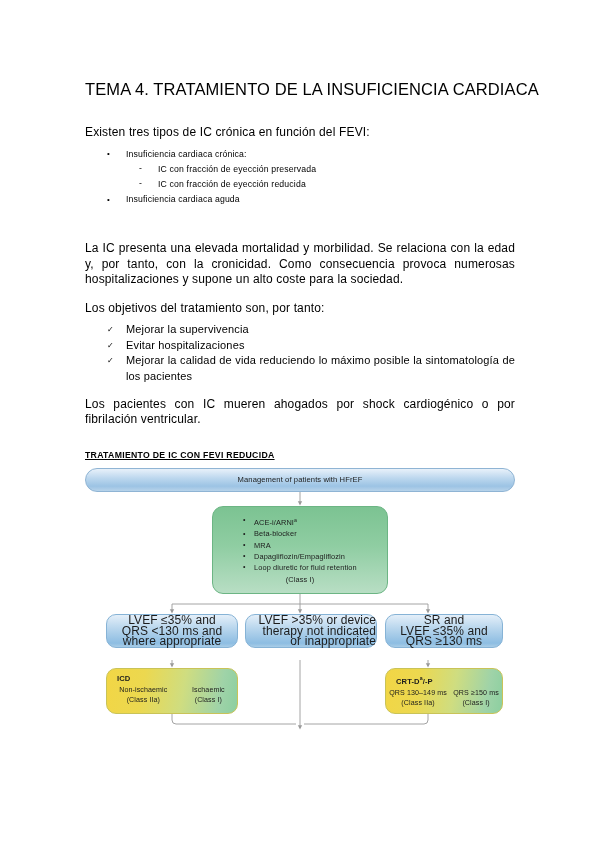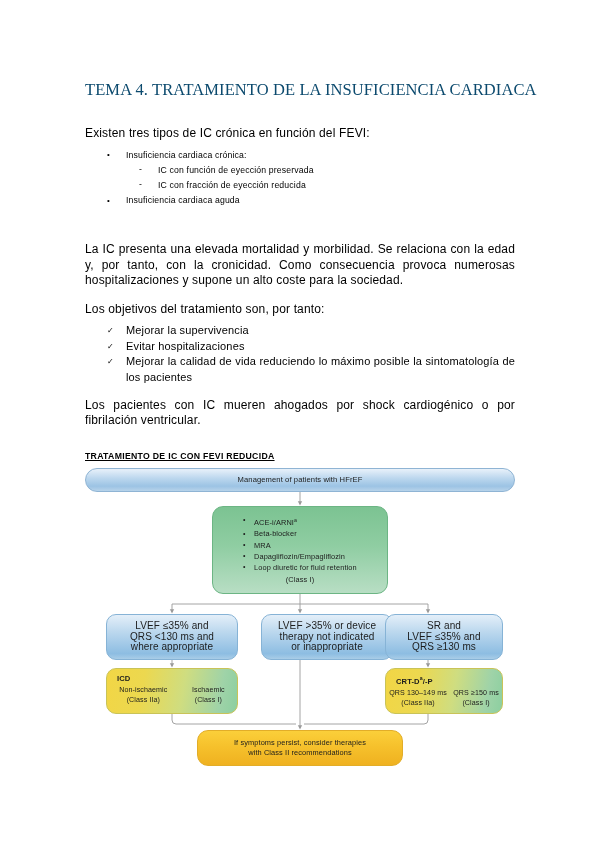--- a/index.html
+++ b/index.html
@@ -25,26 +25,25 @@
   .content {
     position: absolute;
     left: 85px;
     top: 80px;
     width: 430px;
   }
 
   
   .doc-title {
     font-size: 16.5px;
-    color: #0c4a6e;
+    color: #000000;
     letter-spacing: 0.1px;
     font-weight: 400;
     margin: 0 0 26px 0;
     white-space: nowrap;
-    font-family: Liberation Serif, serif;
   }
 
   
   .para {
     font-size: 12px;
     line-height: 15.5px;
     margin: 0 0 13px 0;
     text-align: justify;
     letter-spacing: 0.15px;
   }
@@ -187,28 +186,28 @@
     width: 100%;
     text-align: center;
     font-size: 7.4px;
     line-height: 11.2px;
     margin-top: 1px;
   }
 
   
   .box-blue {
     top: 152px;
-    height: 46px;
+    height: 34px;
     background: linear-gradient(180deg, #e4eff9 0%, #bcd8ee 38%, #8dbde2 88%, #a9cde7 100%);
     border: 1px solid #86b3d6;
     border-radius: 10px;
-    font-size: 10px;
+    font-size: 12px;
   }
   .box-blue.b1 { left: 21px;  width: 132px; }
-  .box-blue.b2 { left: 176px; width: 132px; }
+  .box-blue.b2 { left: 160px; width: 132px; align-items: flex-end; }
   .box-blue.b3 { left: 300px; width: 118px; }
 
   
   .box-dev {
     top: 206px;
     height: 46px;
     background: linear-gradient(100deg, #f2d645 0%, #ecd84f 28%, #cfdd80 58%, #9fd3a8 86%, #8ccfa0 100%);
     border: 1px solid #c9c358;
     border-radius: 10px;
     justify-content: flex-start;
@@ -255,21 +254,21 @@
   <div class="content">
 
     <h1 class="doc-title">TEMA 4. TRATAMIENTO DE LA INSUFICIENCIA CARDIACA</h1>
 
     <p class="para tight">Existen tres tipos de IC crónica en función del FEVI:</p>
 
     <ul class="bullets">
       <li>
         <span>Insuficiencia cardiaca crónica:</span>
         <ul class="dashes">
-          <li>IC con función de eyección preservada</li>
+          <li>IC con fracción de eyección preservada</li>
           <li>IC con fracción de eyección reducida</li>
         </ul>
       </li>
       <li>Insuficiencia cardiaca aguda</li>
     </ul>
 
     <p class="para" style="margin-top:34px;">La IC presenta una elevada mortalidad y morbilidad. Se relaciona con la edad y, por tanto, con la cronicidad. Como consecuencia provoca numerosas hospitalizaciones y supone un alto coste para la sociedad.</p>
 
     <p class="para tight">Los objetivos del tratamiento son, por tanto:</p>
 
@@ -368,19 +367,15 @@
           <div>QRS 130–149 ms</div>
           <div>(Class IIa)</div>
         </div>
         <div class="dev-col">
           <div>QRS ≥150 ms</div>
           <div>(Class I)</div>
         </div>
       </div>
     </div>
 
-    <div class="fl-box box-amber">
-      <span>If symptoms persist, consider therapies</span>
-      <span>with Class II recommendations</span>
-    </div>
 
   </div>
 </div>
 
 </body></html>

